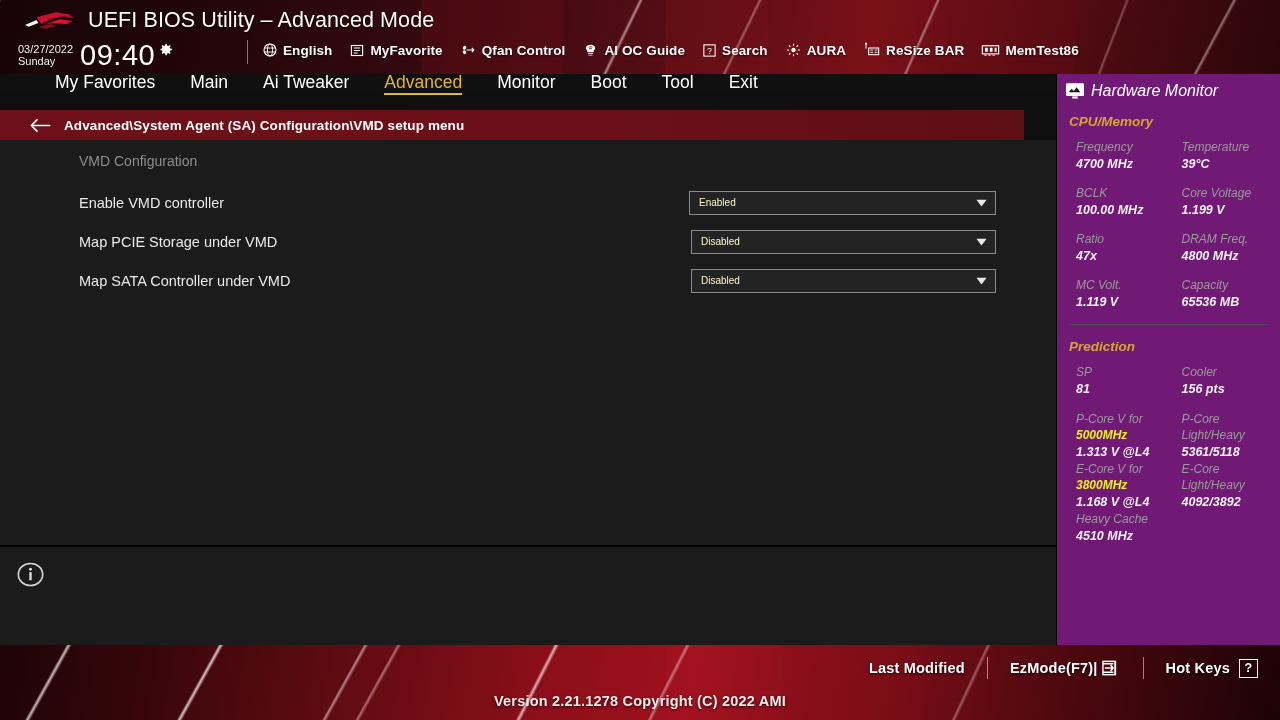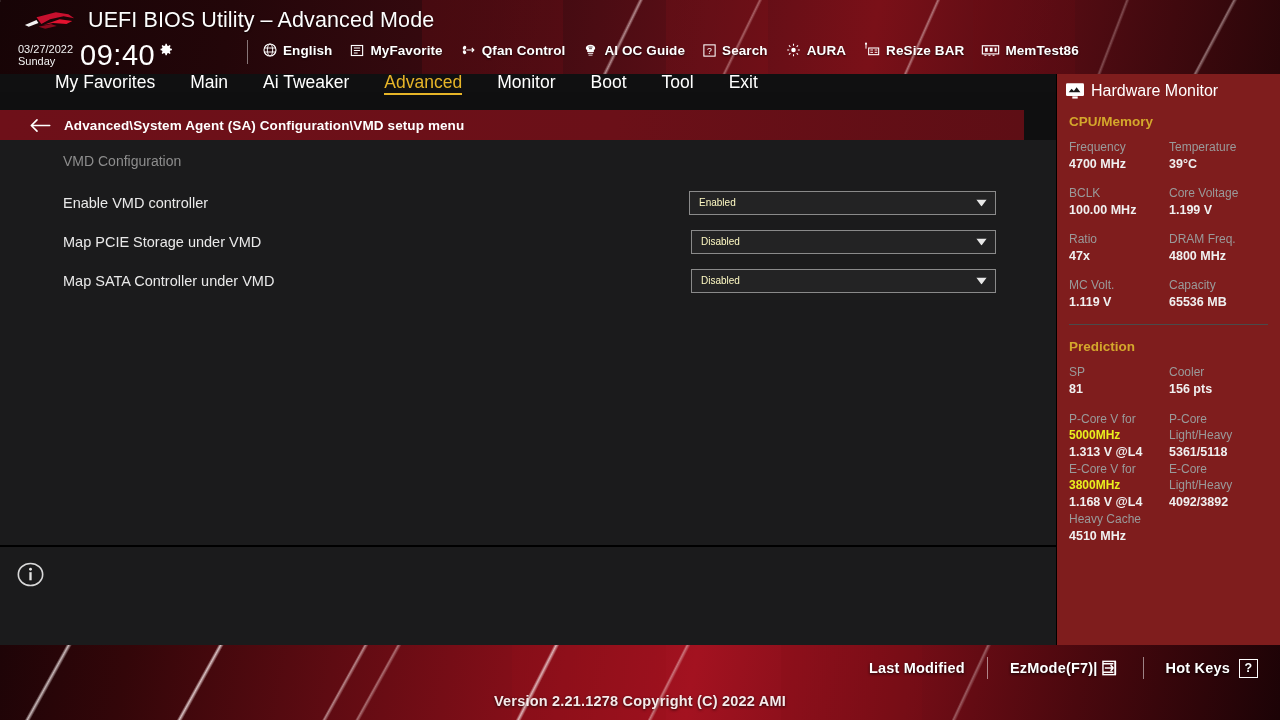--- a/index.html
+++ b/index.html
@@ -75,21 +75,21 @@
     display:flex; align-items:center;
   }
   .crumb-arrow { margin-left:30px; margin-right:13px; }
   .crumb-text { font-size:13.5px; color:#ffffff; font-weight:600; letter-spacing:.1px; }
 
   
   .content {
     position:absolute; left:0; top:140px; width:1056px; height:405px;
     background:#1b1b1c;
   }
-  .content-pad { padding:10px 0 0 0; }
+  .content-pad { padding:10px 0 0 16px; }
   .section-head {
     font-size:14px; color:#8d8d8d; font-weight:400;
     margin:3px 0 14px 63px;
   }
   .row {
     display:flex; align-items:center; height:39px; padding-left:63px; padding-right:60px;
   }
   .row-label { font-size:14.5px; color:#e9e9e9; font-weight:400; flex:1 1 auto; }
   .combo {
     position:relative; width:305px; height:24px;
@@ -104,35 +104,36 @@
     position:absolute; left:0; top:545px; width:1056px; height:2px; background:#000;
   }
   .infobar {
     position:absolute; left:0; top:547px; width:1056px; height:98px; background:#1b1b1c;
   }
   .info-icon { position:absolute; left:17px; top:14px; }
 
   
   .hwm {
     position:absolute; left:1056px; top:74px; width:224px; height:571px;
-    background:#7f1d1d; border-left:1px solid #000;
+    background:#701a75; border-left:1px solid #000;
     padding:0;
+    font-style:italic;
   }
   .hwm-title {
     display:flex; align-items:center; gap:6px;
     padding:8px 0 0 8px;
   }
   .hwm-title .t { font-size:16px; color:#ffffff; font-weight:400; }
   .hwm-sect {
     font-size:13.5px; color:#d4a72c; font-weight:600;
     margin:14px 0 0 12px;
   }
   .hwm-grid { margin:11px 0 0 12px; }
   .hwm-pair { display:flex; margin-bottom:13px; }
-  .hwm-cell { width:100px; }
+  .hwm-cell { width:100px;margin-left:7px; }
   .hwm-k { font-size:12px; color:#9a9a9a; font-weight:400; line-height:15px; }
   .hwm-v { font-size:12.5px; color:#f0f0f0; font-weight:700; line-height:17px; margin-top:1px; }
   .hwm-hr { height:1px; background:#4a4a4a; margin:5px 12px 0 12px; }
   .hwm-pair.dense { margin-bottom:0px; }
   .hl { color:#e9f01e; font-weight:700; }
   .hwm-k.two { line-height:16px; }
 
   
   .footer {
     position:absolute; left:0; top:645px; width:1280px; height:75px;

